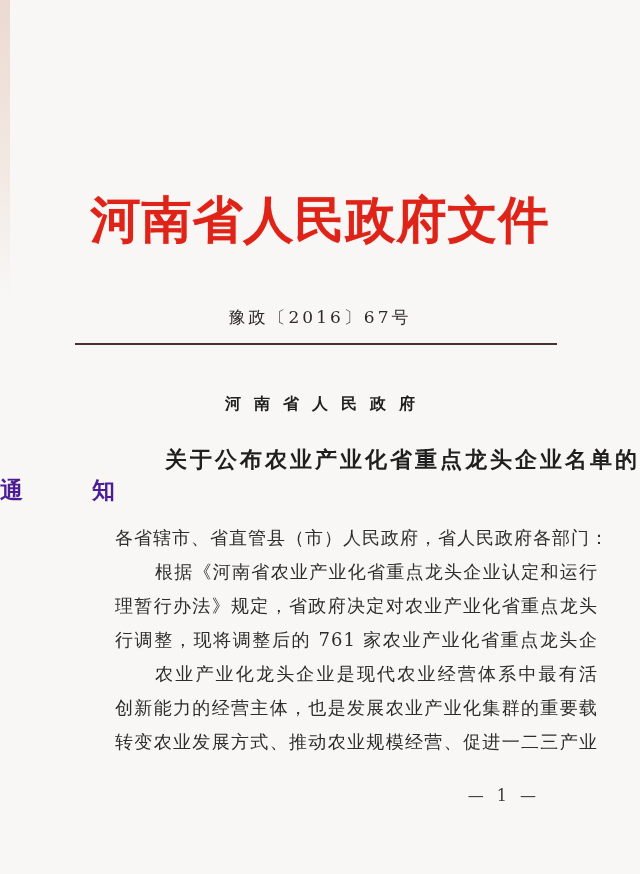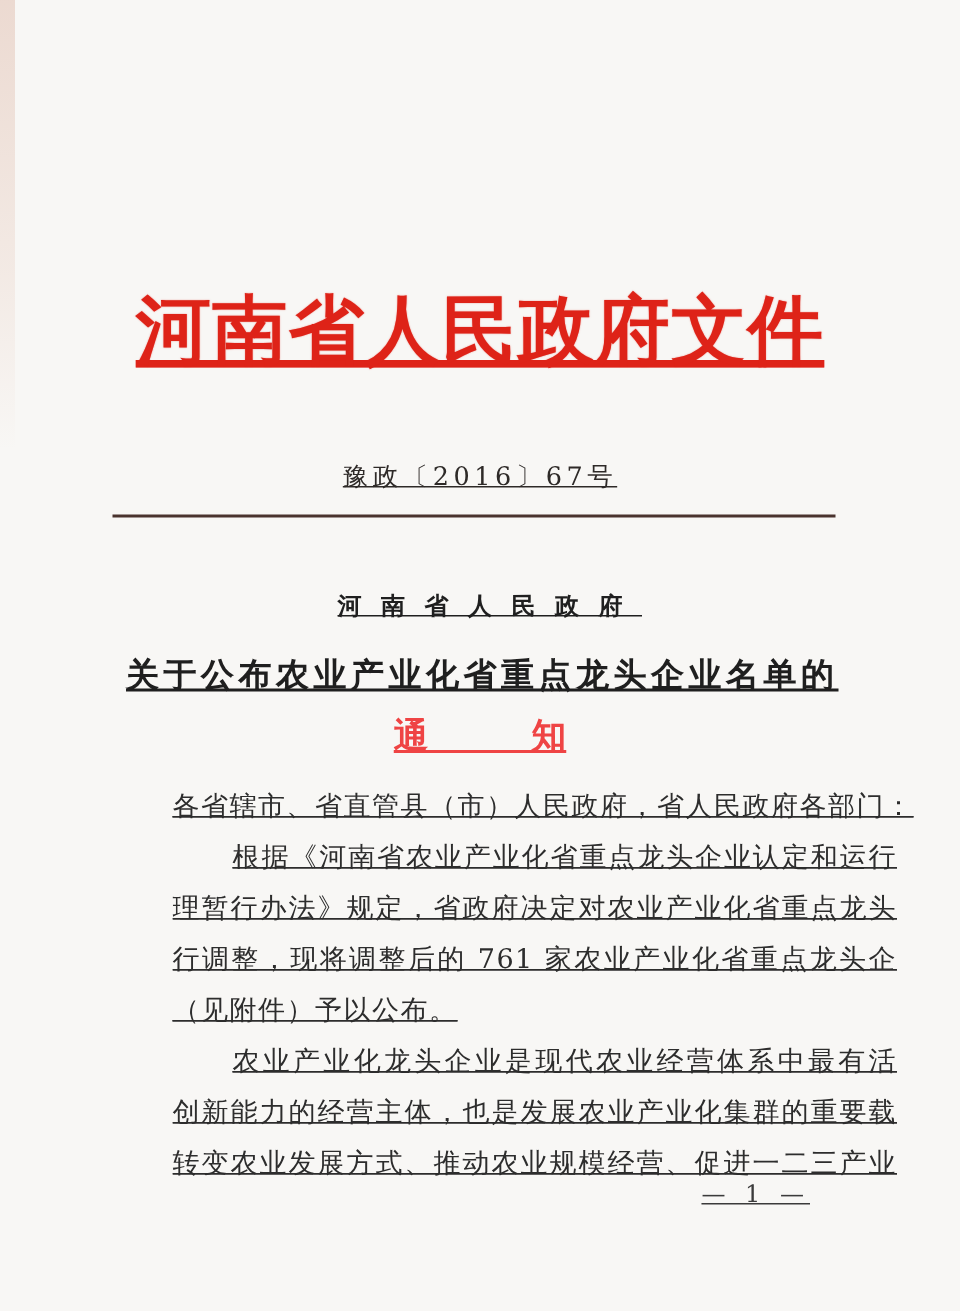--- a/index.html
+++ b/index.html
@@ -1,21 +1,21 @@
 <!DOCTYPE html>
 <html style="--red: #de2318; --rule: #4a332e; --ink: #2d2d2d; --paper: #f8f7f5;"><head>
 <meta charset="utf-8">
 <style>
   :root{
     --red:#de2318;
     --ink:#2d2d2d;
     --rule:#4a332e;
     --paper:#f8f7f5;
   }
-  *{margin:0;padding:0;box-sizing:border-box;text-decoration:underline;}
+  *{margin:0;padding:0;box-sizing:border-box;}
   html,body{width:640px;height:874px;}
   body{
     font-family:"DejaVu Serif","Liberation Serif",serif;
     background:#e9e8e6;
   }
   .page{
     position:relative;
     width:640px;height:874px;
     background:var(--paper);
     overflow:hidden;
@@ -54,32 +54,31 @@
   .doc-title{position:absolute;top:0;left:0;width:100%;}
   .t-issuer{
     position:absolute;top:394px;left:0;width:100%;
     text-align:center;
     font-size:16px;font-weight:bold;
     letter-spacing:13px;text-indent:13px;
     color:#1f1f1f;
     white-space:nowrap;
   }
   .t-subject{
-    position:absolute;top:435px;left:0;width:100%;
-    text-align:center;
+    position:absolute;top:445px;left:0;width:100%;
+    text-align:right;
     font-size:22px;font-weight:bold;
     letter-spacing:3px;text-indent:3px;
     color:#1f1f1f;
     white-space:nowrap;
   }
   .t-notice{
     position:absolute;top:475px;left:0;width:100%;
-    text-align:center;
     font-size:23px;font-weight:bold;
-    color:#ef4444;
+    color:#4c1d95;
     white-space:pre;
   }
   .doc-body{
     position:absolute;top:521px;left:75px;width:483px;
     font-size:18px;line-height:34px;
     letter-spacing:1px;
     color:var(--ink);
     margin-left:40px;
   }
   .bline{height:34px;white-space:nowrap;}
@@ -116,21 +115,20 @@
     <div class="t-subject">关于公布农业产业化省重点龙头企业名单的</div>
     <div class="t-notice">通　　　知</div>
   </section>
 
   <section class="doc-body">
     <div class="bline">各省辖市、省直管县（市）人民政府，省人民政府各部门：</div>
 
     <div class="bline j ind">根据《河南省农业产业化省重点龙头企业认定和运行监测管</div>
     <div class="bline j">理暂行办法》规定，省政府决定对农业产业化省重点龙头企业进</div>
     <div class="bline j">行调整，现将调整后的 761 家农业产业化省重点龙头企业名单</div>
-    <div class="bline">（见附件）予以公布。</div>
 
     <div class="bline j ind">农业产业化龙头企业是现代农业经营体系中最有活力，最具</div>
     <div class="bline j">创新能力的经营主体，也是发展农业产业化集群的重要载体，对</div>
     <div class="bline j">转变农业发展方式、推动农业规模经营、促进一二三产业融合、</div>
   </section>
 
   <footer>
     <div class="page-num">— 1 —</div>
   </footer>
 

